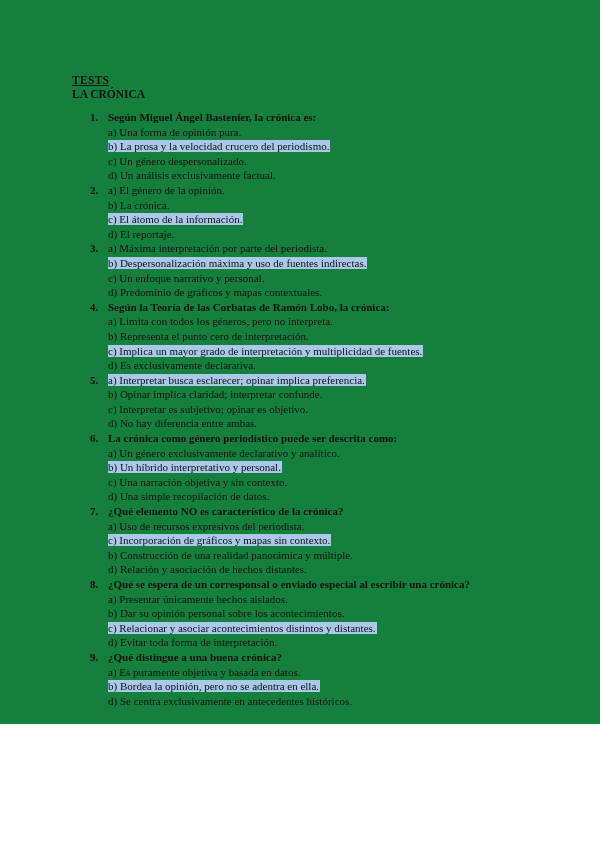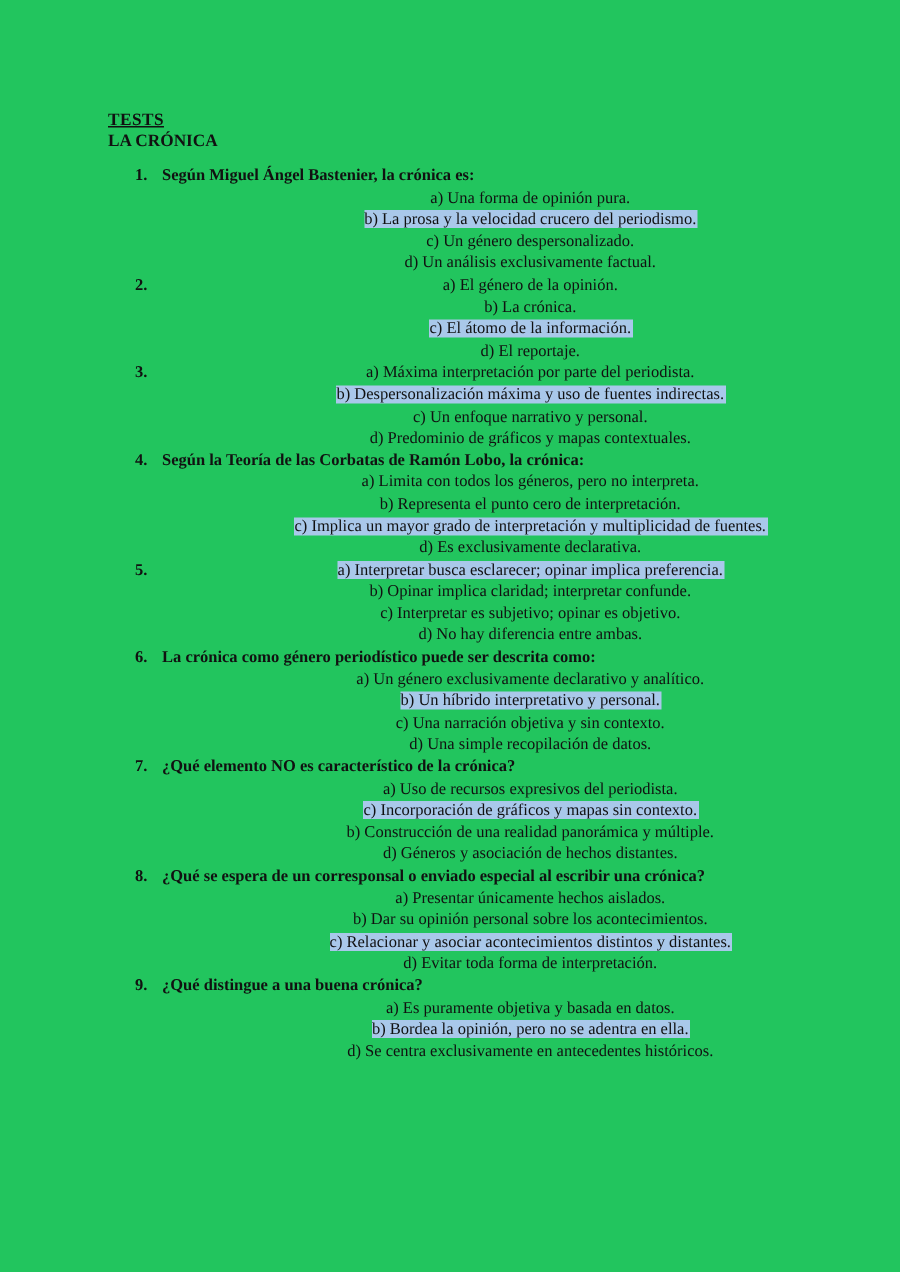--- a/index.html
+++ b/index.html
@@ -11,22 +11,22 @@
       width: 600px;
       height: 848px;
       position: relative;
       overflow: hidden;
       font-family: "Liberation Serif", "DejaVu Serif", serif;
       color: #111111;
     }
     .page {
       position: absolute;
       left: 0; top: 0;
-      width: 600px; height: 848px;
-      background: #22c55e;
+      width: 600px; height: 724px;
+      background: #15803d;
     }
     .doc-title {
       position: absolute;
       left: 72px;
       top: 73px;
       font-size: 11.5px;
       font-weight: bold;
       text-decoration: underline;
       letter-spacing: 0.3px;
       line-height: 14px;
@@ -72,21 +72,20 @@
     .options {
       margin: 0;
       padding: 0;
       list-style: none;
     }
     .option {
       margin-left: 108px;
       font-size: 11px;
       line-height: 14.6px;
       white-space: nowrap;
-      text-align: center;
     }
     .option span {
       padding: 0 1px 0 0;
     }
     .option.selected span {
       background: #a9c8ea;
     }
   </style>
 </head>
 <body>
@@ -160,21 +159,21 @@
       </ul>
     </li>
 
     <li class="question">
       <span class="q-num">7.</span>
       <span class="q-text">¿Qué elemento NO es característico de la crónica?</span>
       <ul class="options">
         <li class="option"><span>a) Uso de recursos expresivos del periodista.</span></li>
         <li class="option selected"><span>c) Incorporación de gráficos y mapas sin contexto.</span></li>
         <li class="option"><span>b) Construcción de una realidad panorámica y múltiple.</span></li>
-        <li class="option"><span>d) Géneros y asociación de hechos distantes.</span></li>
+        <li class="option"><span>d) Relación y asociación de hechos distantes.</span></li>
       </ul>
     </li>
 
     <li class="question">
       <span class="q-num">8.</span>
       <span class="q-text">¿Qué se espera de un corresponsal o enviado especial al escribir una crónica?</span>
       <ul class="options">
         <li class="option"><span>a) Presentar únicamente hechos aislados.</span></li>
         <li class="option"><span>b) Dar su opinión personal sobre los acontecimientos.</span></li>
         <li class="option selected"><span>c) Relacionar y asociar acontecimientos distintos y distantes.</span></li>

